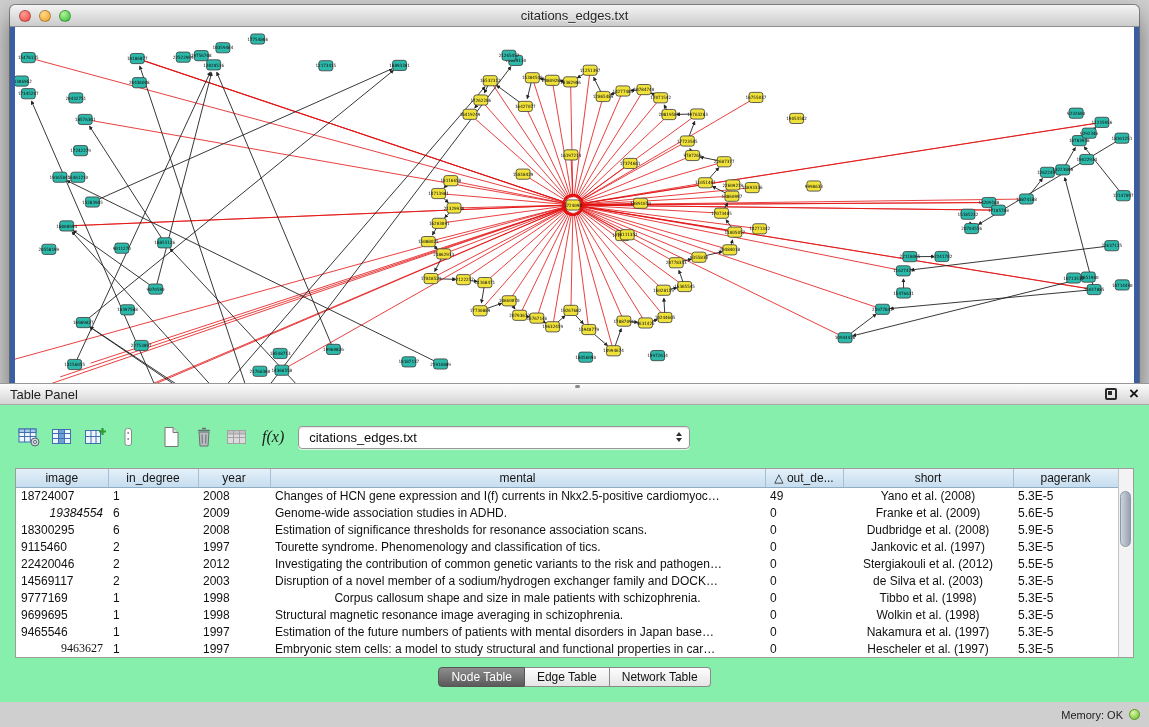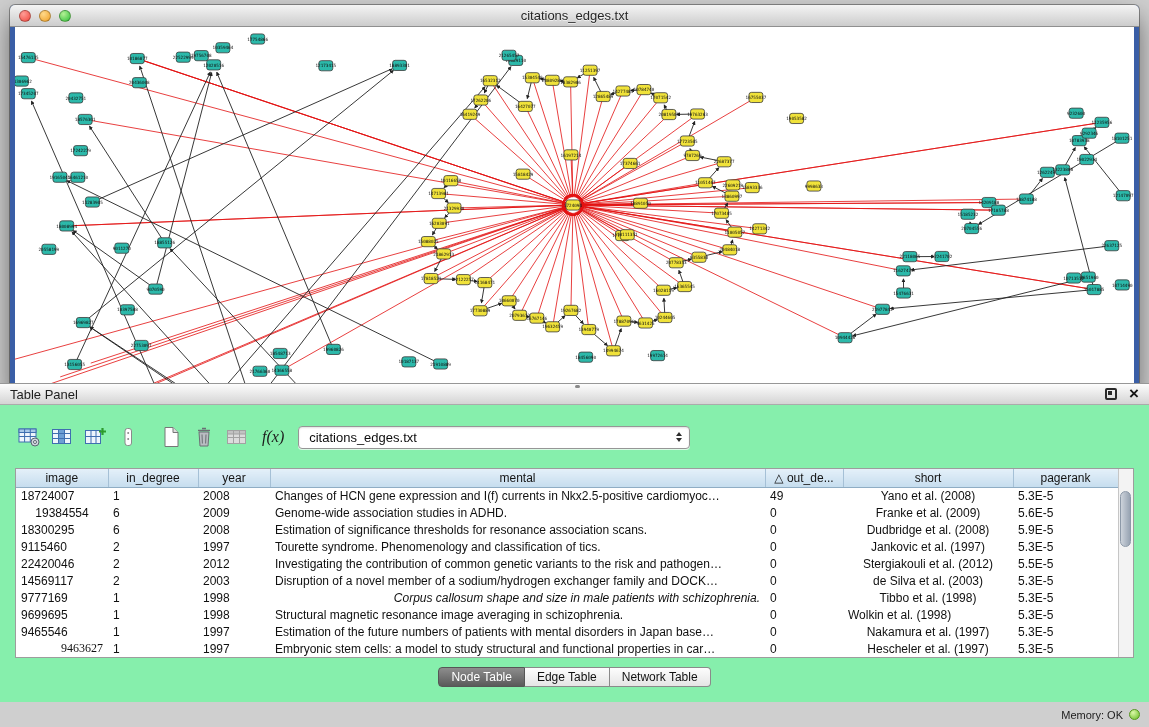--- a/index.html
+++ b/index.html
@@ -896,21 +896,21 @@
             <tr>
               <td style="text-align: left; margin-left: 35px;">18724007</td>
               <td style="text-align: left;">1</td>
               <td style="text-align: left;">2008</td>
               <td style="text-align: left;">Changes of HCN gene expression and I(f) currents in Nkx2.5-positive cardiomyoc…</td>
               <td style="text-align: left;">49</td>
               <td style="text-align: center;">Yano et al. (2008)</td>
               <td style="text-align: left;">5.3E-5</td>
             </tr>
             <tr>
-              <td style="text-align: center;">19384554</td>
+              <td style="text-align: right; font-style: italic;">19384554</td>
               <td style="text-align: left;">6</td>
               <td style="text-align: left;">2009</td>
               <td style="text-align: left;">Genome-wide association studies in ADHD.</td>
               <td style="text-align: left;">0</td>
               <td style="text-align: center;">Franke et al. (2009)</td>
               <td style="text-align: left;">5.6E-5</td>
             </tr>
             <tr>
               <td style="text-align: left;">18300295</td>
               <td style="text-align: left;">6</td>
@@ -944,32 +944,32 @@
               <td style="text-align: left;">2003</td>
               <td style="text-align: left;">Disruption of a novel member of a sodium/hydrogen exchanger family and DOCK…</td>
               <td style="text-align: left;">0</td>
               <td style="text-align: center;">de Silva et al. (2003)</td>
               <td style="text-align: left;">5.3E-5</td>
             </tr>
             <tr>
               <td style="text-align: left;">9777169</td>
               <td style="text-align: left;">1</td>
               <td style="text-align: left;">1998</td>
-              <td style="text-align: right; font-style: italic;">Corpus callosum shape and size in male patients with schizophrenia.</td>
+              <td style="text-align: center;">Corpus callosum shape and size in male patients with schizophrenia.</td>
               <td style="text-align: left;">0</td>
               <td style="text-align: center;">Tibbo et al. (1998)</td>
               <td style="text-align: left;">5.3E-5</td>
             </tr>
             <tr>
               <td style="text-align: left;">9699695</td>
               <td style="text-align: left;">1</td>
               <td style="text-align: left;">1998</td>
               <td style="text-align: left;">Structural magnetic resonance image averaging in schizophrenia.</td>
               <td style="text-align: left;">0</td>
-              <td style="text-align: left;">Wolkin et al. (1998)</td>
+              <td style="text-align: center;">Wolkin et al. (1998)</td>
               <td style="text-align: left;">5.3E-5</td>
             </tr>
             <tr>
               <td style="text-align: left;">9465546</td>
               <td style="text-align: left;">1</td>
               <td style="text-align: left;">1997</td>
               <td style="text-align: left;">Estimation of the future numbers of patients with mental disorders in Japan base…</td>
               <td style="text-align: left;">0</td>
               <td style="text-align: center; margin-top: 14px;">Nakamura et al. (1997)</td>
               <td style="text-align: left;">5.3E-5</td>

